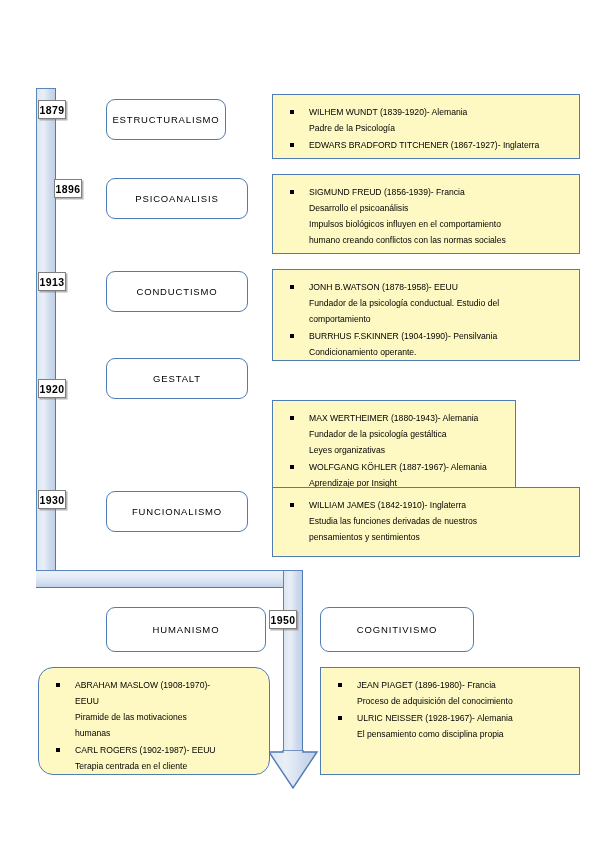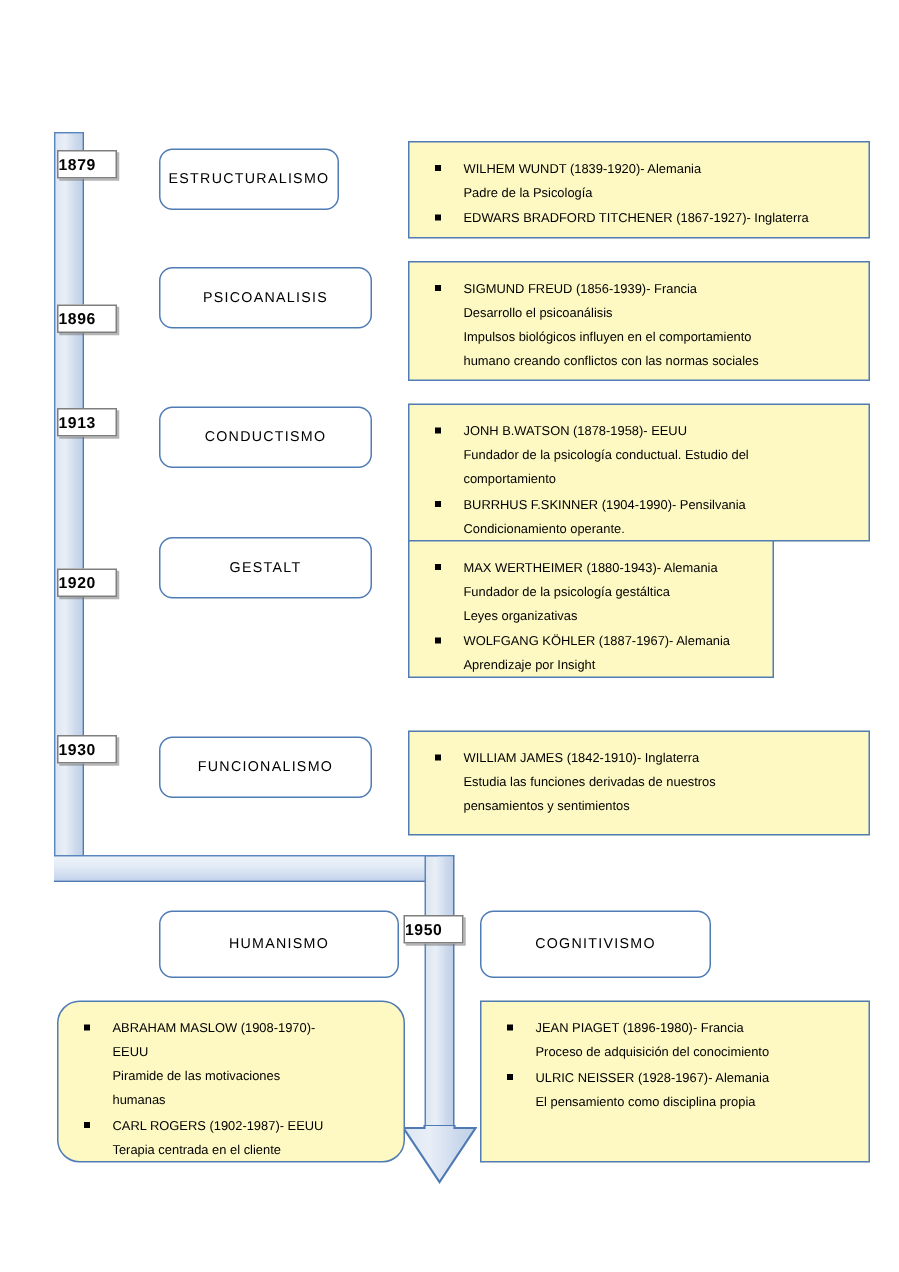--- a/index.html
+++ b/index.html
@@ -70,23 +70,24 @@
   
   .year-chip {
     position: absolute;
     box-sizing: border-box;
     background: #ffffff;
     border: 1.2px solid #7f7f7f;
     box-shadow: 1.5px 1.5px 0 rgba(120,120,120,0.55);
     font-size: 10.5px;
     font-weight: bold;
     letter-spacing: 0.4px;
+    text-align: center;
     line-height: 18px;
     height: 19px;
-    width: 40px;
+    width: 28px;
     color: #000;
   }
 
   
   .era-box {
     position: absolute;
     box-sizing: border-box;
     border: 1.2px solid #4f7cb5;
     border-radius: 9px;
     background: #ffffff;
@@ -150,21 +151,21 @@
           <stop offset="35%" stop-color="#e9eff7"></stop>
           <stop offset="75%" stop-color="#ccd9ec"></stop>
           <stop offset="100%" stop-color="#bfd0e8"></stop>
         </linearGradient>
       </defs>
       <polygon points="15,0 35,0 35,2 49,2 25,38 1,2 15,2" fill="url(#agrad)" stroke="#4f79b3" stroke-width="1.4"></polygon>
     </svg>
   </div>
 
   <div class="year-chip" style="left:38px; top:100px;">1879</div>
-  <div class="year-chip" style="left:38px; top:179px;margin-top:24px;">1896</div>
+  <div class="year-chip" style="left:54px; top:179px;">1896</div>
   <div class="year-chip" style="left:38px; top:272px;">1913</div>
   <div class="year-chip" style="left:38px; top:379px;">1920</div>
   <div class="year-chip" style="left:38px; top:490px;">1930</div>
   <div class="year-chip" style="left:269px; top:610px;">1950</div>
 
   <div class="era-box" style="left:106px; top:99px;  width:120px; height:41px;">ESTRUCTURALISMO</div>
   <div class="era-box" style="left:106px; top:178px; width:142px; height:41px;">PSICOANALISIS</div>
   <div class="era-box" style="left:106px; top:271px; width:142px; height:41px;">CONDUCTISMO</div>
   <div class="era-box" style="left:106px; top:358px; width:142px; height:41px;">GESTALT</div>
   <div class="era-box" style="left:106px; top:491px; width:142px; height:41px;">FUNCIONALISMO</div>
@@ -202,21 +203,21 @@
         <div class="line">Fundador de la psicología conductual. Estudio del</div>
         <div class="line">comportamiento</div>
       </li>
       <li>
         <div class="line">BURRHUS F.SKINNER (1904-1990)- Pensilvania</div>
         <div class="line">Condicionamiento operante.</div>
       </li>
     </ul>
   </div>
 
-  <div class="detail-box" style="left:272px; top:360px; width:244px; height:92px;">
+  <div class="detail-box" style="left:272px; top:400px; width:244px; height:92px;">
     <ul>
       <li>
         <div class="line">MAX WERTHEIMER (1880-1943)- Alemania</div>
         <div class="line">Fundador de la psicología gestáltica</div>
         <div class="line">Leyes organizativas</div>
       </li>
       <li>
         <div class="line">WOLFGANG KÖHLER (1887-1967)- Alemania</div>
         <div class="line">Aprendizaje por Insight</div>
       </li>

